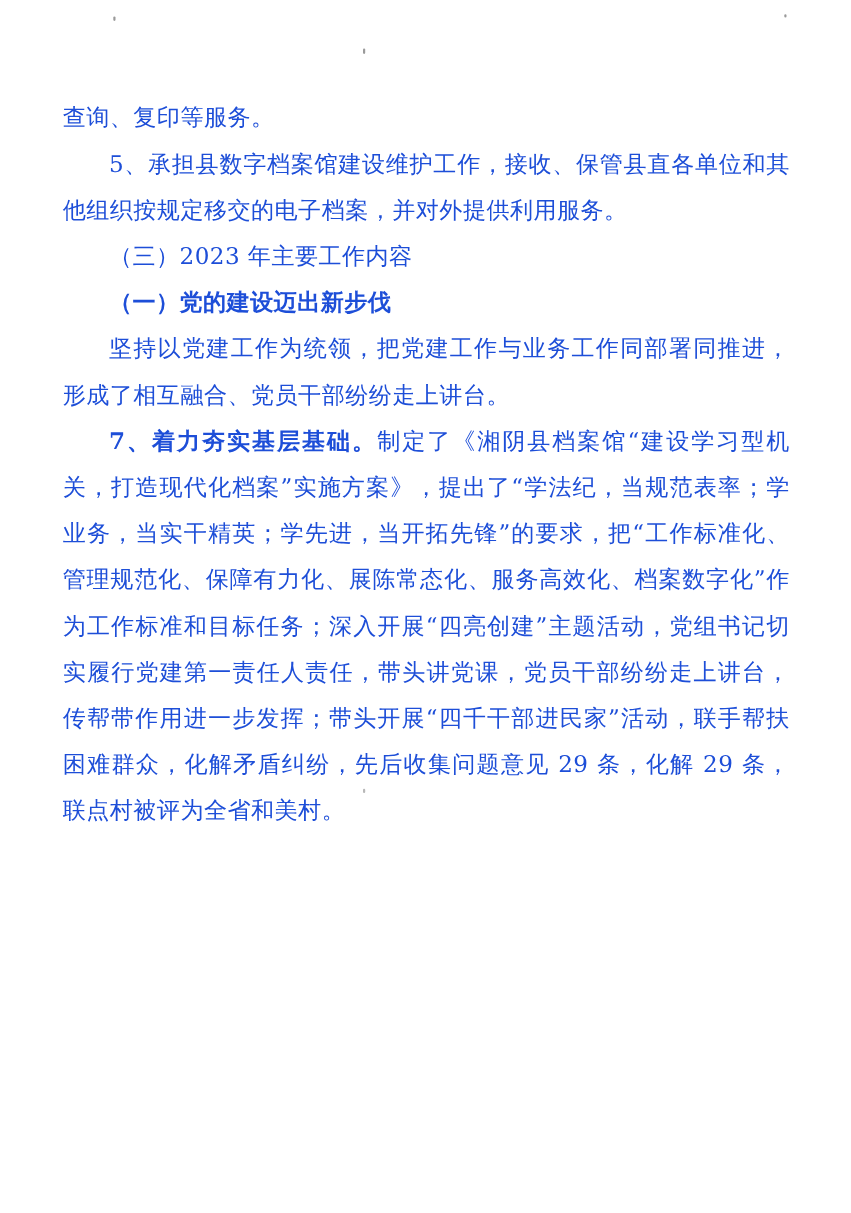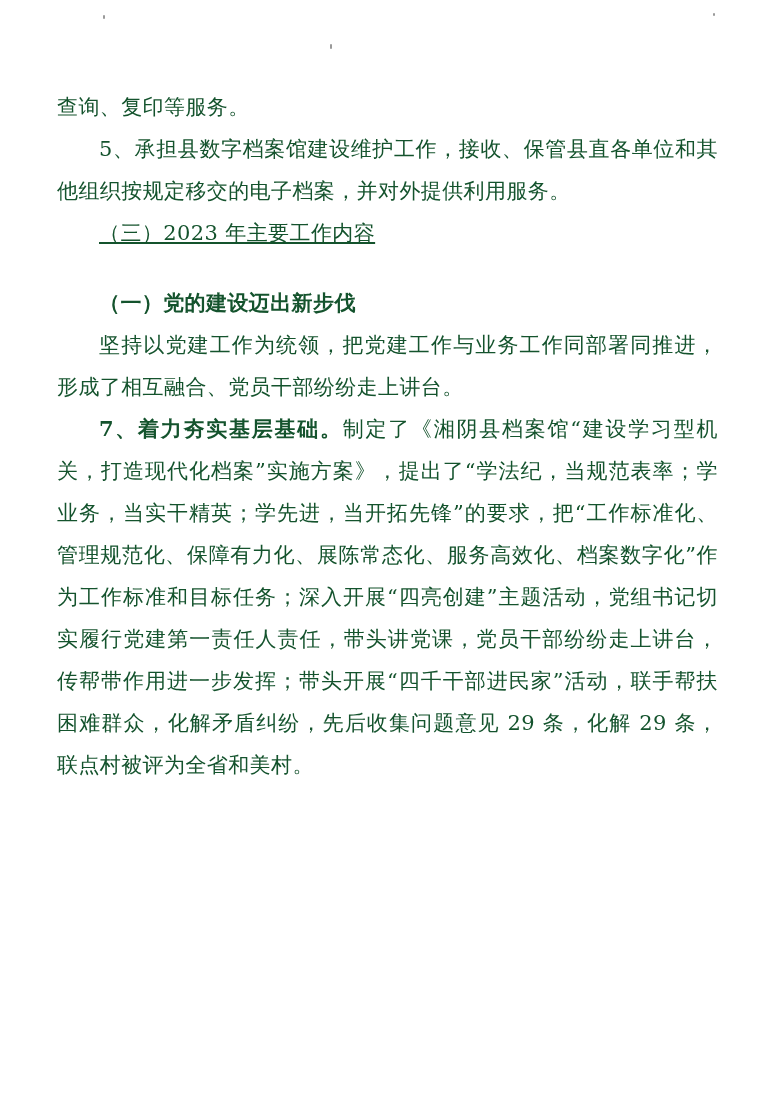--- a/index.html
+++ b/index.html
@@ -8,21 +8,21 @@
     background: #e8e8e8;
   }
   .page {
     position: relative;
     width: 774px;
     height: 1103px;
     margin: 0 auto;
     background: #ffffff;
     overflow: hidden;
     font-family: "DejaVu Serif", "Liberation Serif", serif;
-    color: #14532d;
+    color: #1d4ed8;
   }
   .doc-body {
     position: absolute;
     left: 57px;
     top: 86px;
     width: 661px;
   }
   .doc-body p {
     margin: 0;
     font-size: 21px;
@@ -30,25 +30,23 @@
     letter-spacing: 0.4px;
     text-align: justify;
     text-align-last: left;
     word-break: break-all;
   }
   .doc-body p.indent {
     text-indent: 2em;
   }
   .doc-body p.heading {
     font-weight: normal;
-    text-decoration: underline;
   }
   .doc-body p.heading-bold {
     font-weight: bold;
-    margin-top: 28px;
   }
   .doc-body p b.lead {
     font-weight: bold;
   }
   .speck {
     position: absolute;
     background: #9a9a9a;
     border-radius: 1px;
   }
   #speck1 { left: 103px; top: 15px; width: 2px; height: 4px; }

